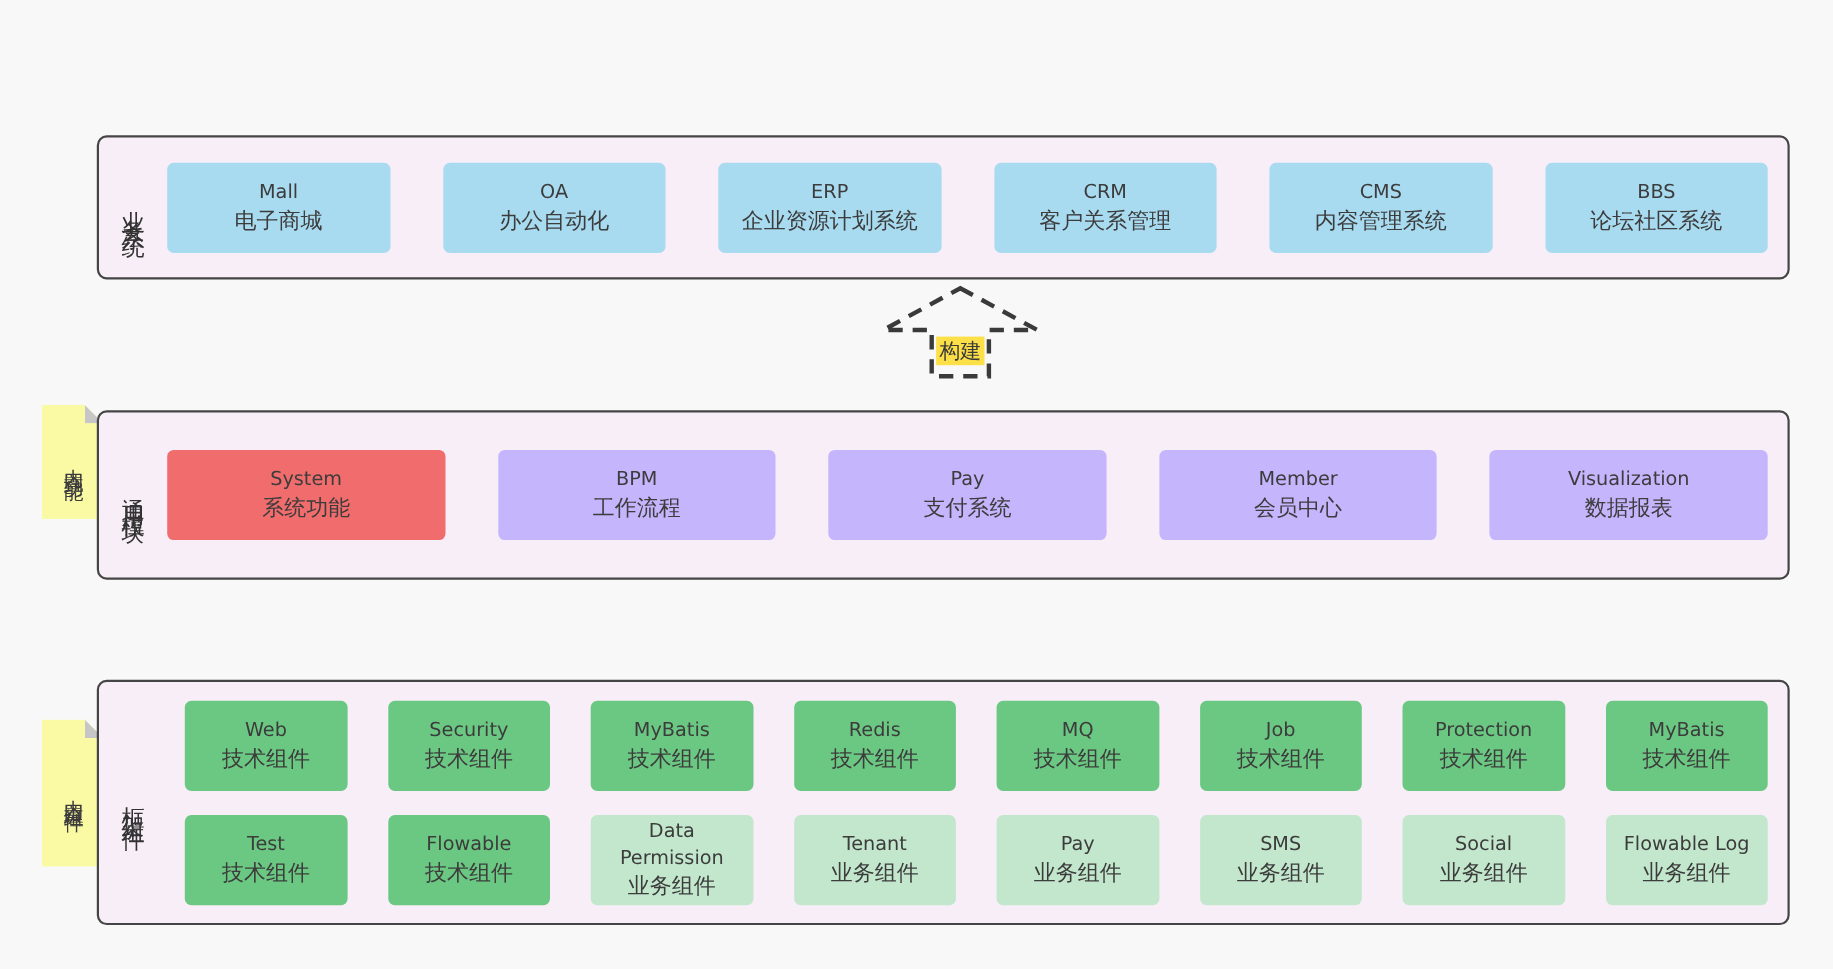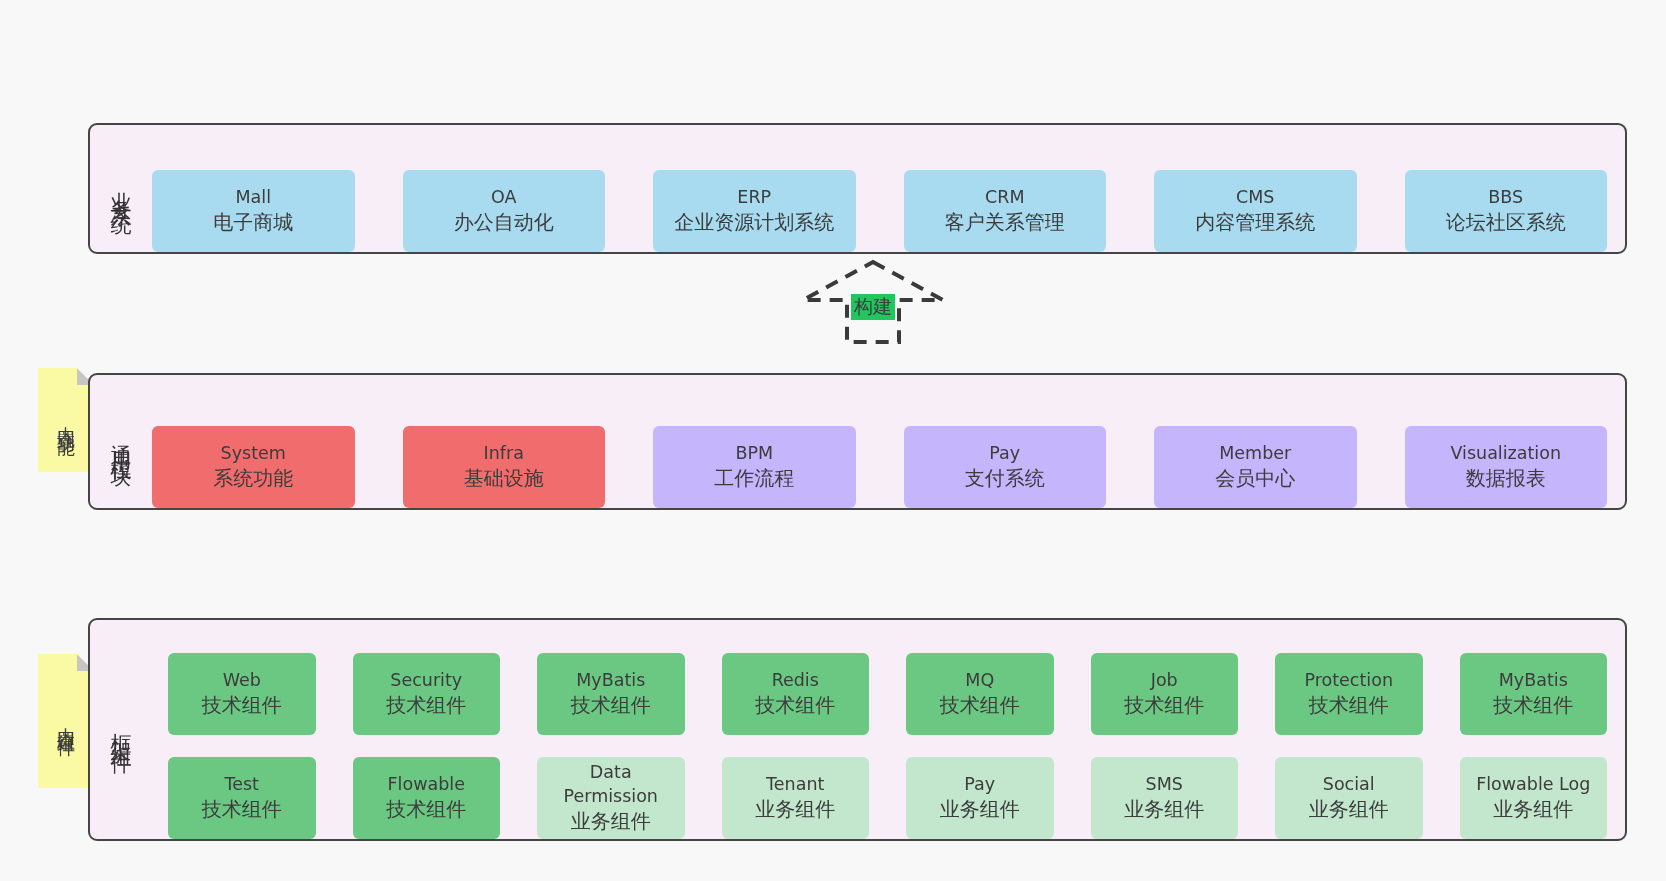--- a/index.html
+++ b/index.html
@@ -3,28 +3,28 @@
 <meta charset="utf-8">
 <style>
   html,body{margin:0;padding:0;background:#f8f8f8;font-family:"DejaVu Sans","Liberation Sans",sans-serif;}
   #stage{position:relative;width:1666px;height:881px;background:#f8f8f8;overflow:hidden;}
 
   
   .layer{position:absolute;left:88px;width:1539px;box-sizing:border-box;
          background:#f8eef7;border:2px solid #454545;border-radius:9px;
          display:flex;z-index:1;}
   #layer-business{top:123px;height:131px;}
-  #layer-modules{top:373px;height:137px;}
+  #layer-modules{top:373px;height:154px;}
   #layer-framework{top:618px;height:223px;}
 
   .layer-label{width:62px;flex:0 0 62px;display:flex;align-items:center;justify-content:center;}
   .layer-label span{writing-mode:vertical-rl;text-orientation:upright;
                     font-size:21px;letter-spacing:7px;color:#333;}
 
-  .rows{flex:1;display:flex;flex-direction:column;justify-content:flex-end;
+  .rows{flex:1;display:flex;flex-direction:column;justify-content:center;
         gap:22px;padding:0 18px 0 0;}
   .row{display:flex;gap:48px;}
   #layer-framework .row{gap:37px;padding-left:16px;}
 
   .box{flex:1;height:82px;border-radius:6px;display:flex;flex-direction:column;
        justify-content:center;align-items:center;text-align:center;
        color:#3c3c3c;line-height:1.38;padding:0 8px;box-sizing:border-box;}
   .box .box-name{font-size:17.5px;}
   .box .box-sub{font-size:20px;}
   .c-blue{background:#a8dbf0;}
@@ -42,22 +42,22 @@
   .note .fold{position:absolute;top:0;right:0;width:17px;height:17px;
               background:#c6c6c6;clip-path:polygon(0 0,100% 100%,0 100%);}
   #note-modules{top:368px;height:104px;}
   #note-framework{top:654px;height:134px;}
 
   
   .arrow{position:absolute;width:150px;height:88px;left:798px;}
   #arrow-build{top:258px;}
   #arrow-implement{top:510px;}
   .arrow svg{display:block;}
-  .arrow .arrow-label{position:absolute;top:36px;left:50%;transform:translateX(-50%);
-        font-size:19px;color:#3b3b3b;background:#22c55e;padding:0 3px;white-space:nowrap;}
+  .arrow .arrow-label{position:absolute;top:48px;left:50%;transform:translateX(-50%);
+        font-size:19px;color:#3b3b3b;background:#fde047;padding:0 3px;white-space:nowrap;}
 </style>
 </head>
 <body>
 
 <div id="stage">
 
   <div class="note" id="note-modules">
     <span>内置功能</span>
     <div class="fold"></div>
   </div>
@@ -110,24 +110,20 @@
   <div class="layer" id="layer-modules">
     <div class="layer-label">
       <span>通用模块</span>
     </div>
     <div class="rows">
       <div class="row">
         <div class="box c-red">
           <div class="box-name">System</div>
           <div class="box-sub">系统功能</div>
         </div>
-        <div class="box c-red">
-          <div class="box-name">Infra</div>
-          <div class="box-sub">基础设施</div>
-        </div>
         <div class="box c-pink">
           <div class="box-name">BPM</div>
           <div class="box-sub">工作流程</div>
         </div>
         <div class="box c-pink">
           <div class="box-name">Pay</div>
           <div class="box-sub">支付系统</div>
         </div>
         <div class="box c-pink">
           <div class="box-name">Member</div>

